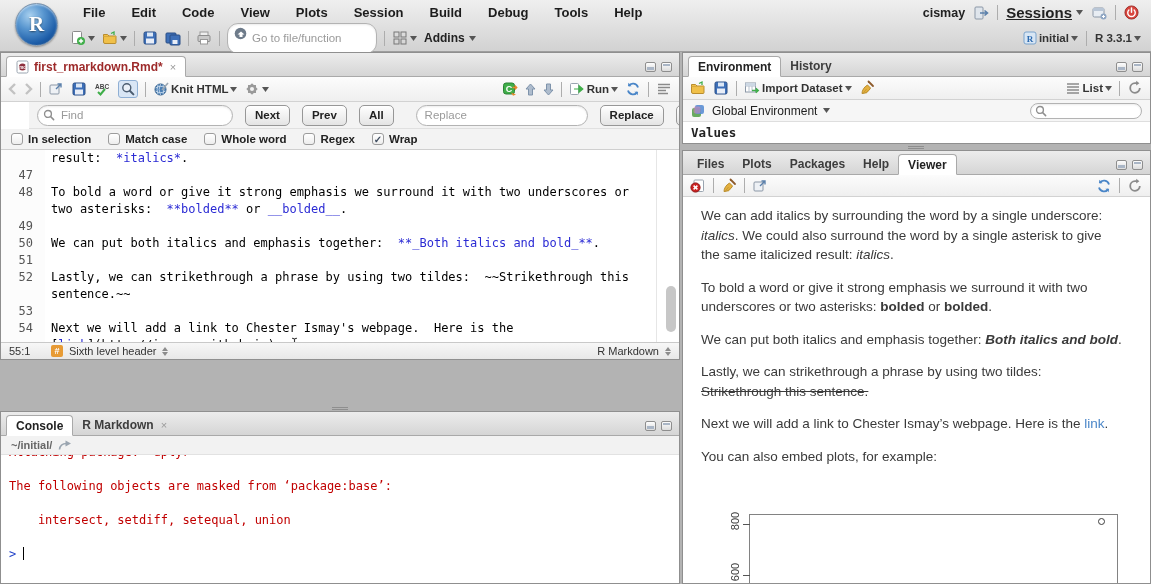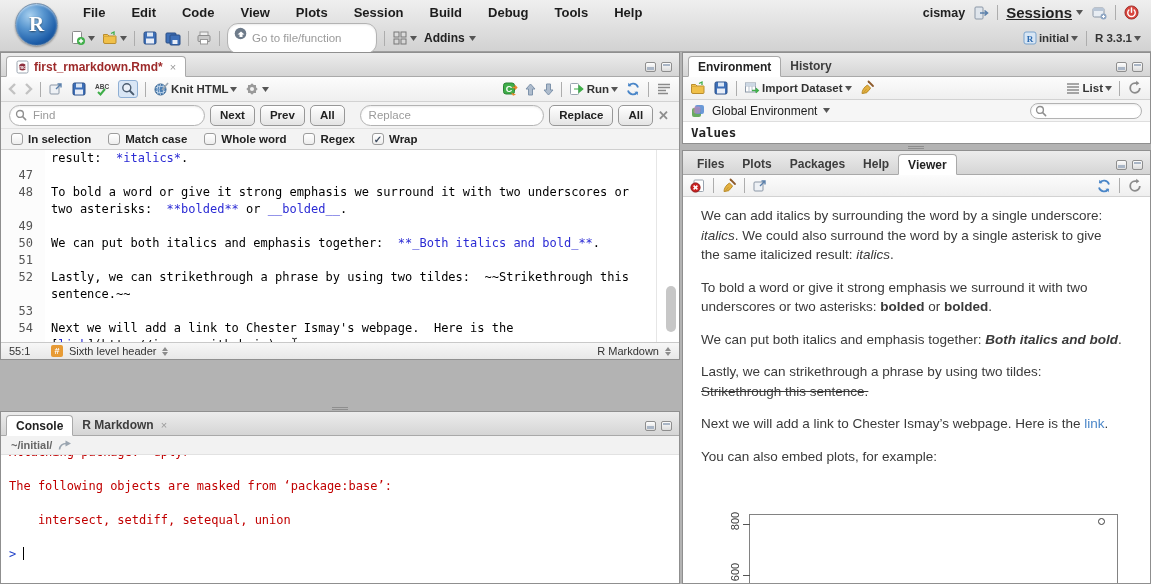--- a/index.html
+++ b/index.html
@@ -50,21 +50,21 @@
     display:flex;align-items:center;gap:7px;padding:0 7px;}
   .sp{flex:1;}
   .icon{display:inline-flex;align-items:center;justify-content:center;}
 
   
   #source-pane{left:0;top:52px;width:680px;height:308px;}
   #source-toolbar{height:25px;flex:0 0 25px;font-size:12px;}
   .tool-label{font-size:11.5px;font-weight:700;color:#333;}
   .active-tool{background:#d9e6f5;border:1px solid #8fafd4;border-radius:3px;padding:1px 2px;}
   #findbar{height:27px;flex:0 0 27px;background:#f3f3f3;border-bottom:1px solid #e0e0e0;
-    display:flex;align-items:center;gap:5px;padding:0 8px;}
+    display:flex;align-items:center;gap:12px;padding:0 8px;margin-left:28px;}
   .find-wrap{position:relative;}
   .find-wrap .lead{position:absolute;left:6px;top:4px;}
   #find-input{width:196px;padding:0 8px 0 23px;height:21px;}
   #replace-input{width:193px;padding:0 8px;height:21px;margin-left:10px;}
   .macbtn{height:21px;padding:0 9px;border:1px solid #979797;border-radius:5px;
     background:linear-gradient(#ffffff,#e4e4e4);font-family:"Liberation Sans",sans-serif;
     font-size:11.5px;font-weight:700;color:#222;box-shadow:0 1px 0 rgba(255,255,255,.7) inset;}
   #find-close{margin-left:auto;color:#8e8e8e;font-size:13px;font-weight:700;padding-right:2px;}
   #findopts{height:21px;flex:0 0 21px;background:#f3f3f3;border-bottom:1px solid #cfcfcf;
     display:flex;align-items:center;gap:17px;padding:0 10px;font-size:11.5px;color:#222;}

